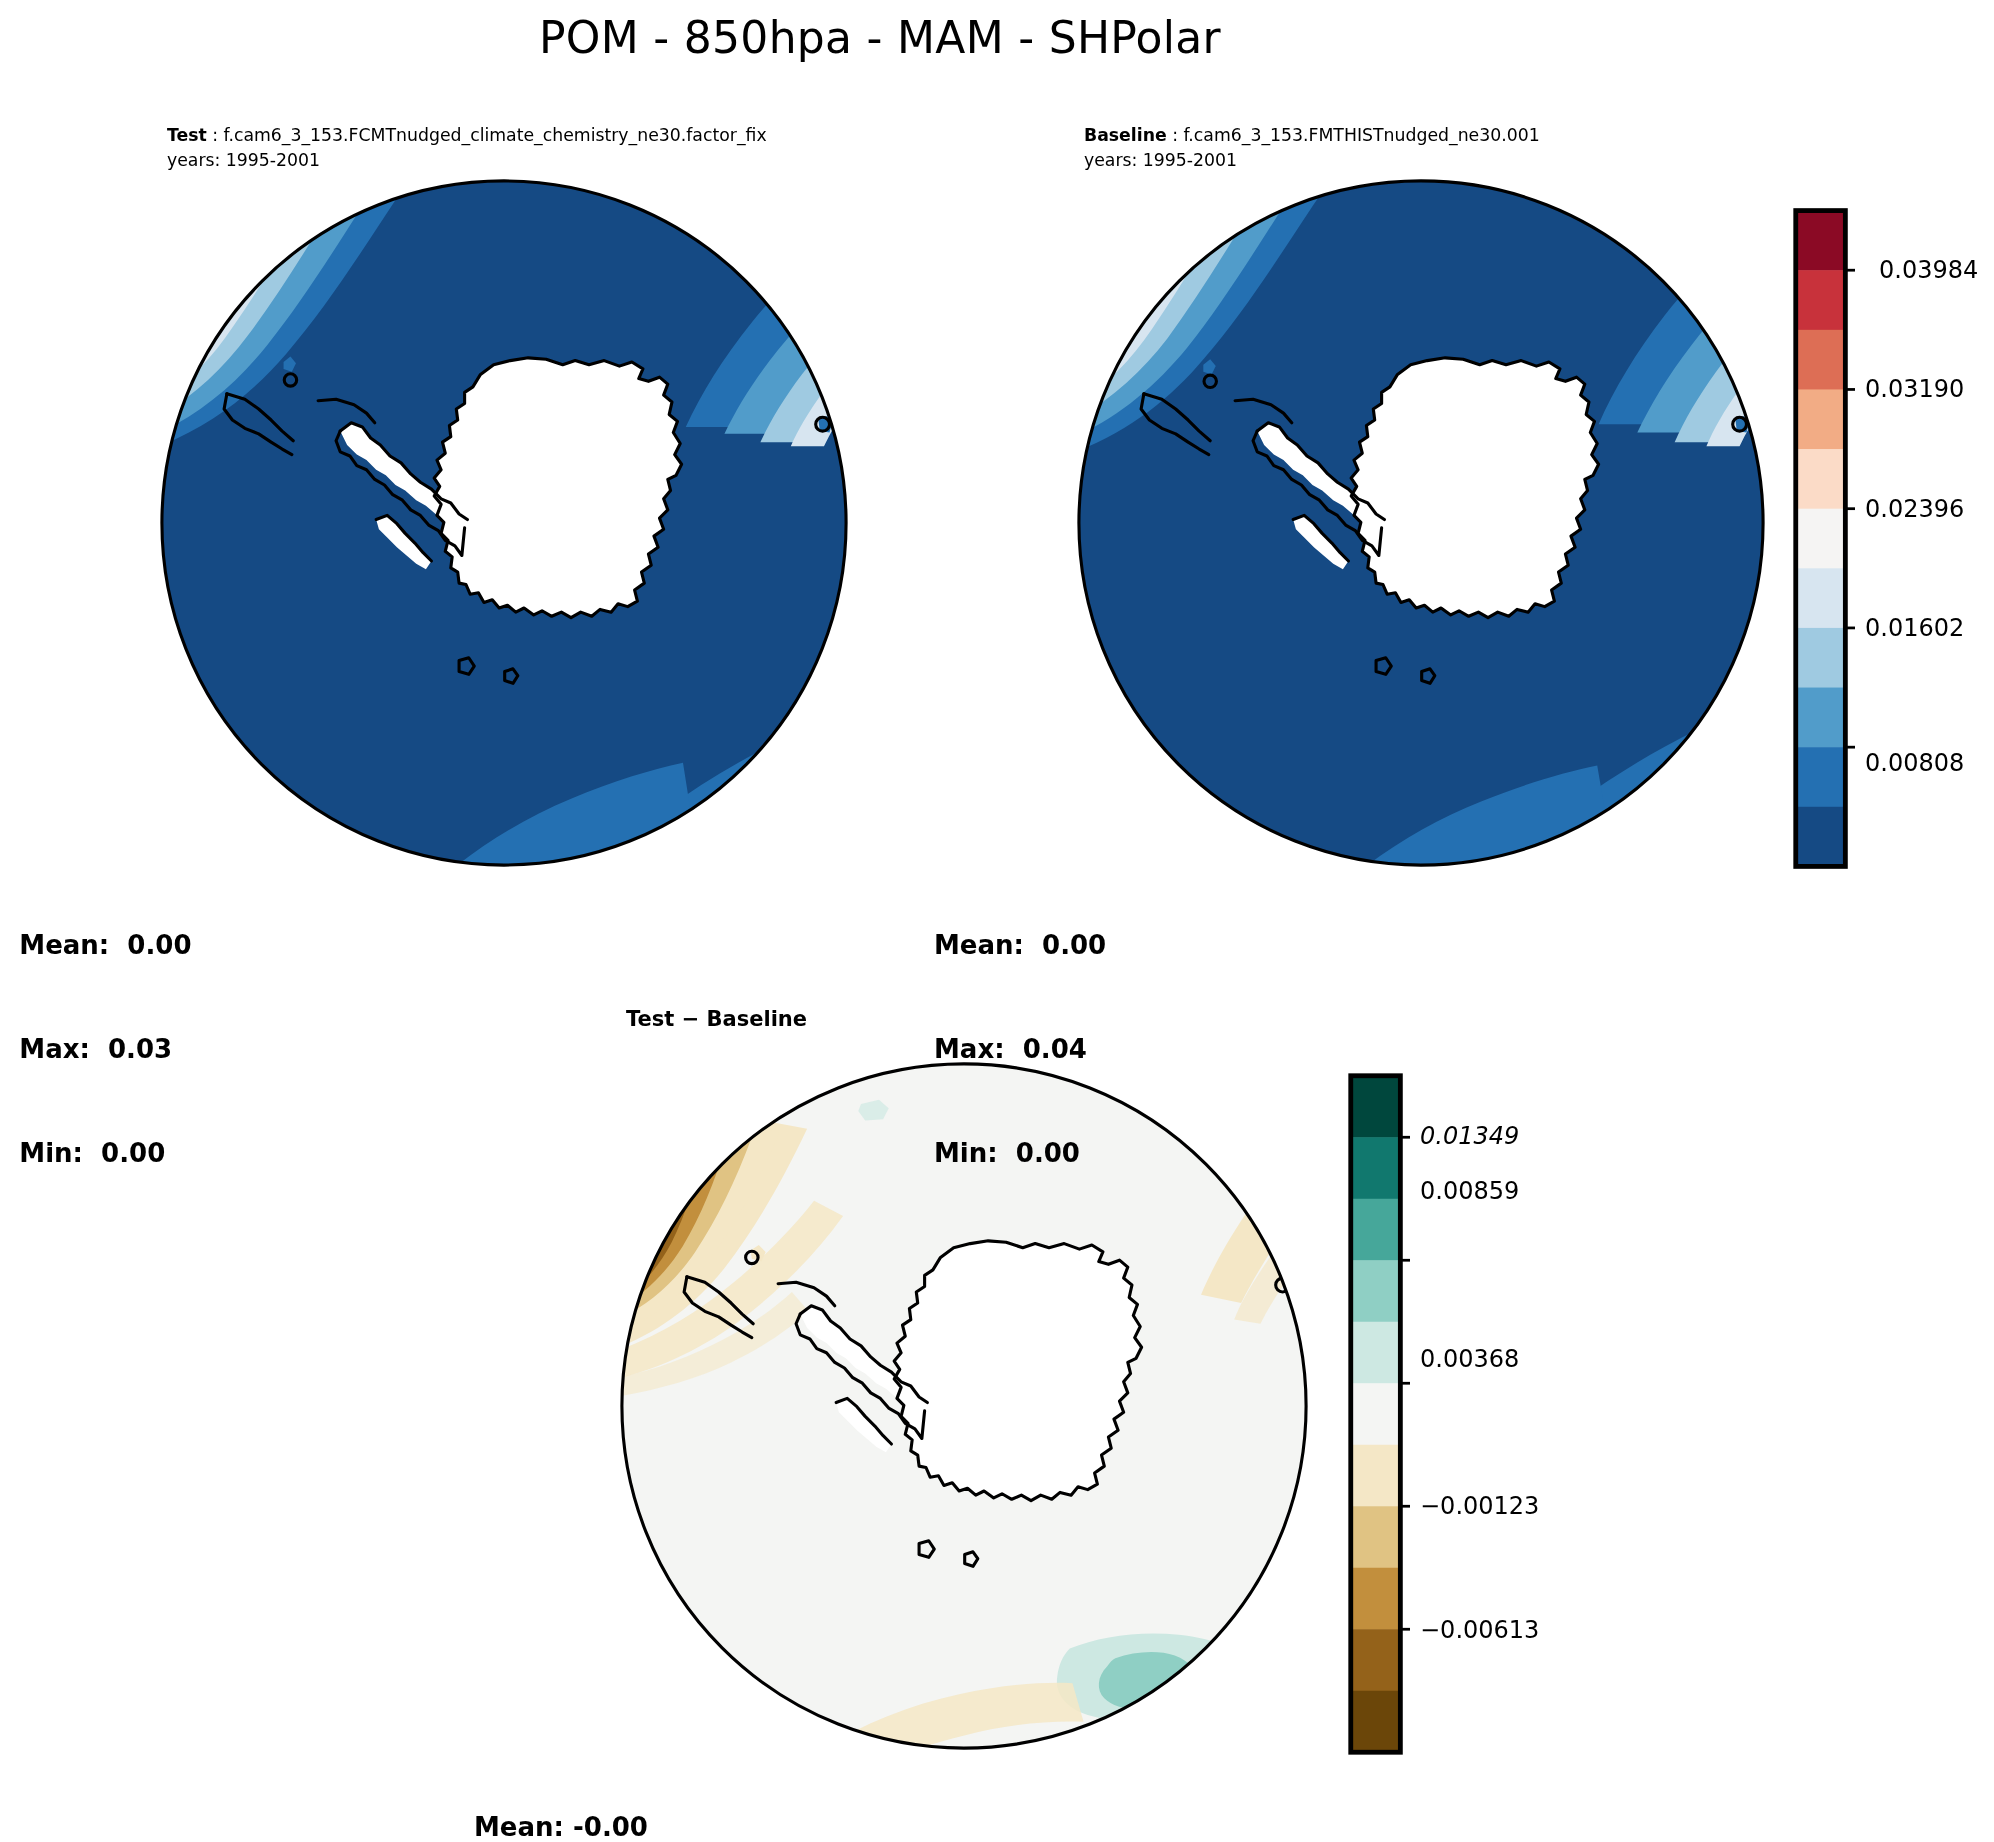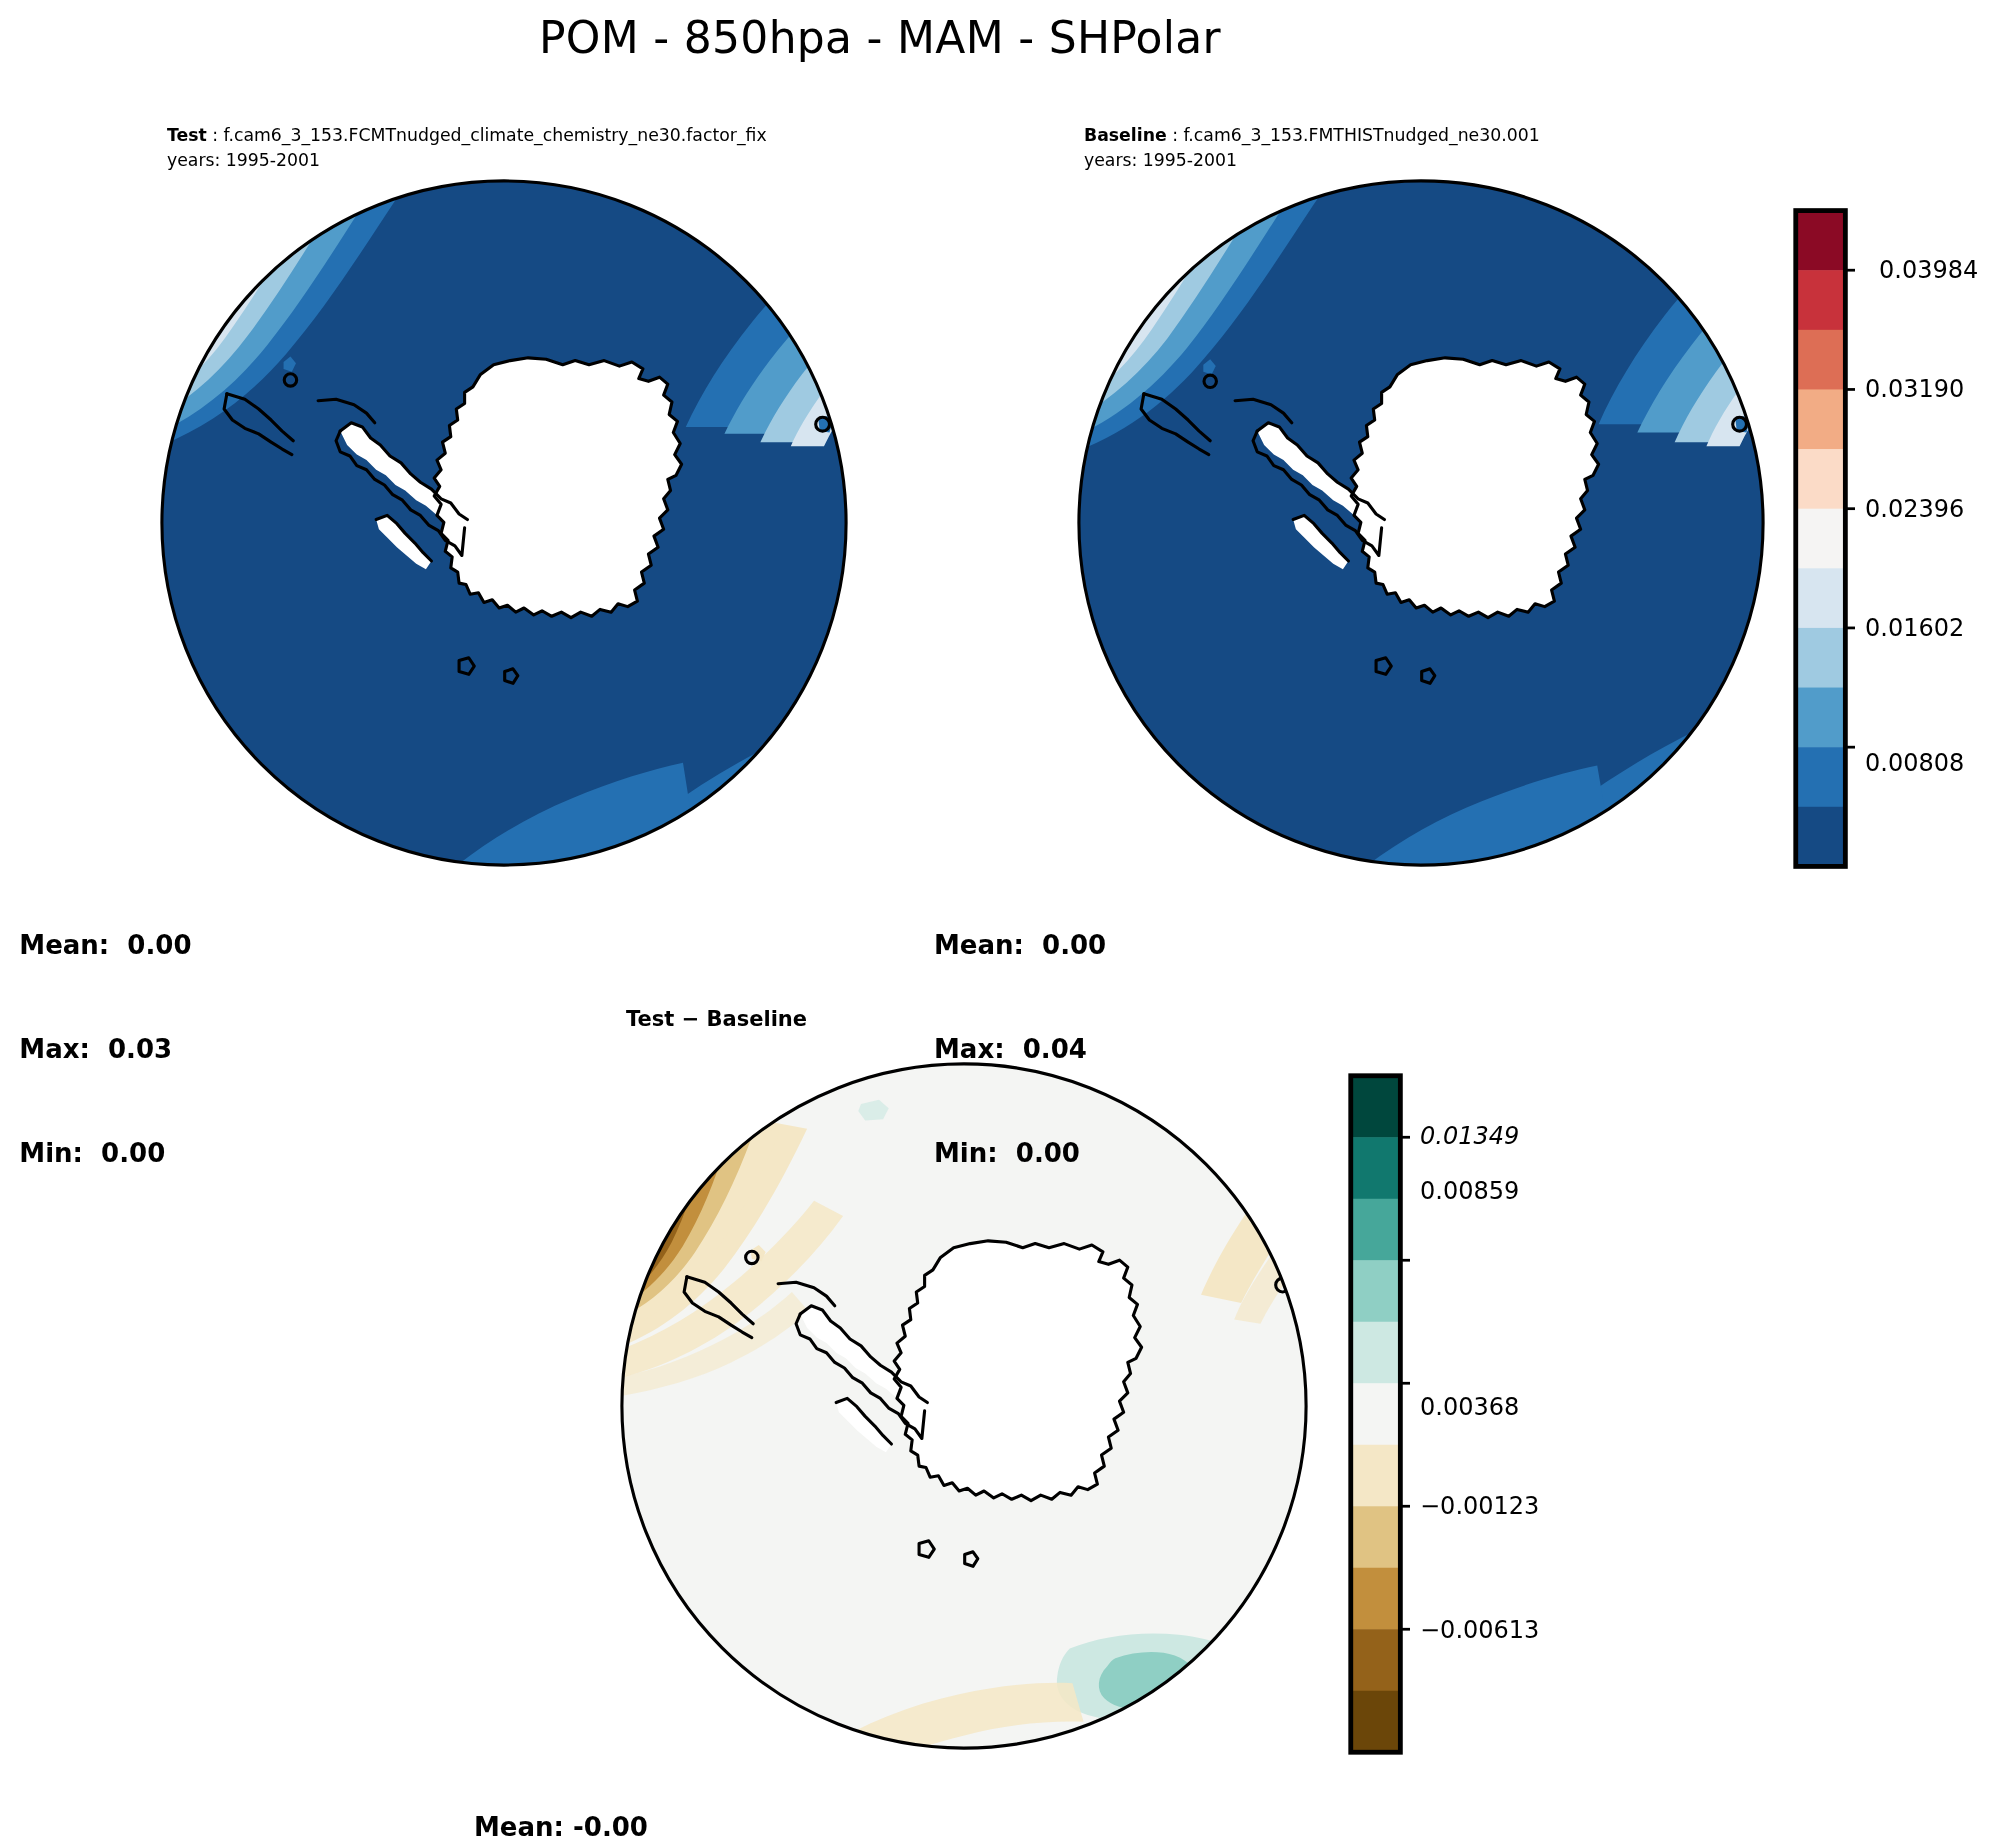--- a/index.html
+++ b/index.html
@@ -387,21 +387,21 @@
   <div id="main-cb-labels">
       <div class="cbticklab" style="left: 1865px; top: 270px; margin-left: 14px;">0.03984</div>
       <div class="cbticklab" style="left: 1865px; top: 389px;">0.03190</div>
       <div class="cbticklab" style="left: 1865px; top: 509px;">0.02396</div>
       <div class="cbticklab" style="left: 1865px; top: 628px; text-align: center;">0.01602</div>
       <div class="cbticklab" style="left: 1865px; top: 748px; margin-top: 15px;">0.00808</div>
     </div>
   <div id="diff-cb-labels">
       <div class="cbticklab" style="left: 1420px; top: 1136px; font-style: italic;">0.01349</div>
       <div class="cbticklab" style="left: 1420px; top: 1191px;">0.00859</div>
-      <div class="cbticklab" style="left: 1420px; top: 1407px;">0.00368</div>
+      <div class="cbticklab" style="left: 1420px; top: 1359px;">0.00368</div>
       <div class="cbticklab" style="left: 1420px; top: 1506px;">−0.00123</div>
       <div class="cbticklab" style="left: 1420px; top: 1630px;">−0.00613</div>
     </div>
 
   <div class="stats" style="left:19.3px;top:859px;">
     <div>Mean:  0.00</div>
     <div>Max:  0.03</div>
     <div>Min:  0.00</div>
   </div>
 

